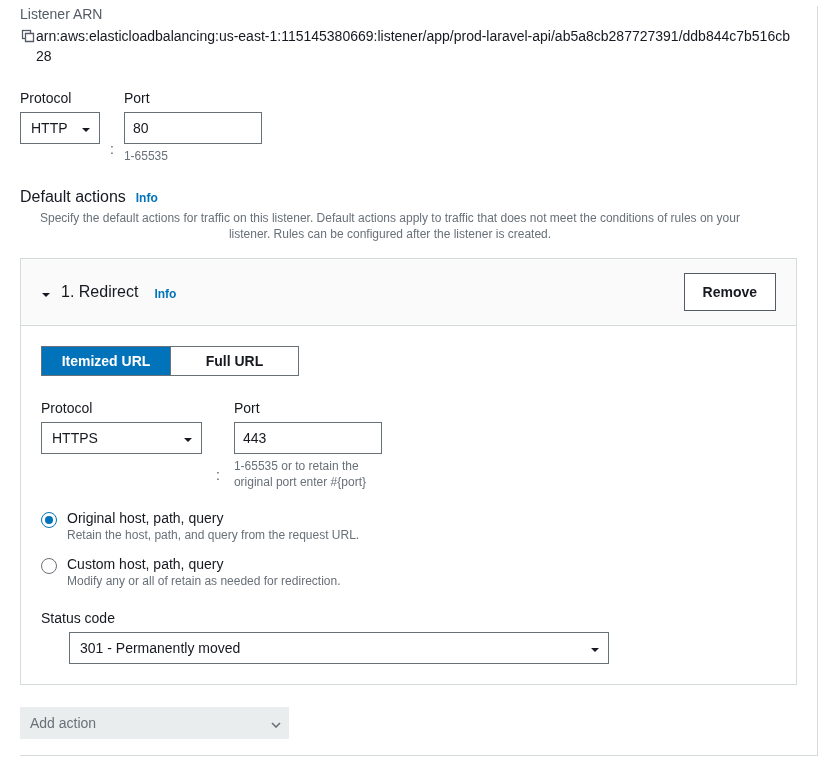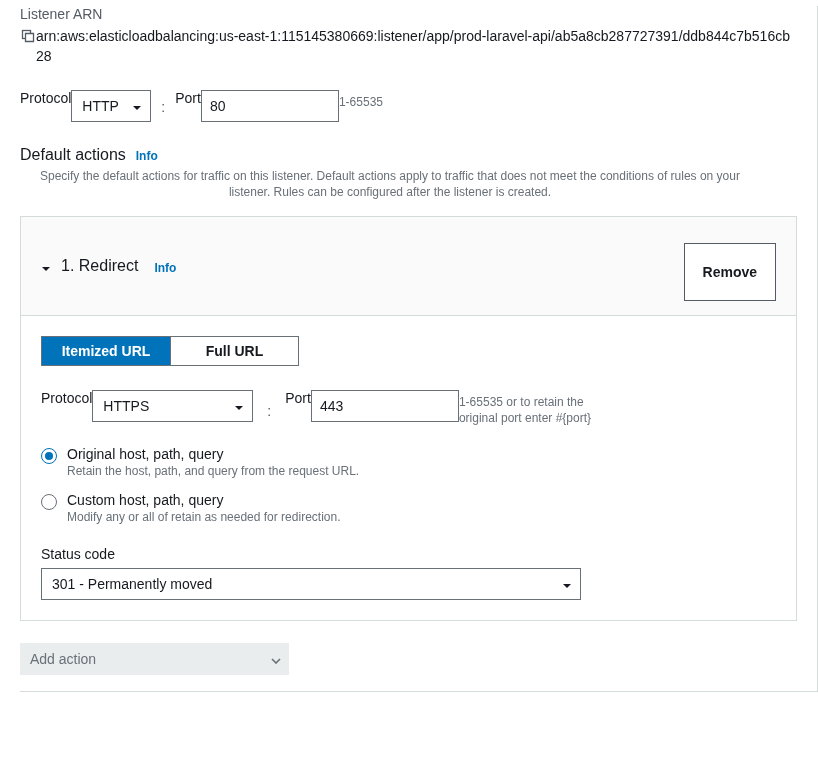--- a/index.html
+++ b/index.html
@@ -38,21 +38,21 @@
   }
   .arn-text {
     word-break: break-all;
   }
   .row {
     display: flex;
     align-items: flex-start;
     gap: 10px;
     margin-top: 24px;
   }
-  .field { display: flex; flex-direction: row; }
+  .field { display: flex; flex-direction: column; }
   .field-label { font-size: 14px; color: #16191f; margin-bottom: 6px; }
   .select-wrap {
     position: relative;
     border: 1px solid #687078;
     background: #fff;
     height: 32px;
     display: inline-flex;
     align-items: center;
   }
   .select-wrap.small { width: 80px; }
@@ -140,23 +140,22 @@
     font-weight: 400;
     color: #16191f;
   }
   .expand-caret { cursor: pointer; }
   .btn {
     background: #fff;
     border: 1px solid #545b64;
     color: #16191f;
     font-weight: 700;
     font-size: 14px;
-    padding: 20px 18px;
-    cursor: pointer;
-    margin-top: 12px;
+    padding: 10px 18px;
+    cursor: pointer;
   }
   .card-body { padding: 20px; }
   .seg {
     display: inline-flex;
     border: 1px solid #687078;
   }
   .seg-btn {
     width: 128px;
     text-align: center;
     padding: 6px 0;
@@ -202,21 +201,21 @@
   .radio.checked { border-color: #0073bb; }
   .radio.checked::after {
     content: "";
     width: 8px; height: 8px;
     background: #0073bb;
     border-radius: 50%;
   }
   .radio-label { font-size: 14px; color: #16191f; }
   .radio-desc { font-size: 12px; color: #687078; margin-top: 2px; }
   .status-field { margin-top: 22px; }
-  .select-wrap.wide { width: 540px; }
+  .select-wrap.wide { width: 540px; margin-left: 28px; }
   .add-action {
     margin-top: 22px;
     width: 269px;
     height: 32px;
     background: #eaeded;
     color: #687078;
     display: flex;
     align-items: center;
     padding: 0 10px;
     position: relative;

